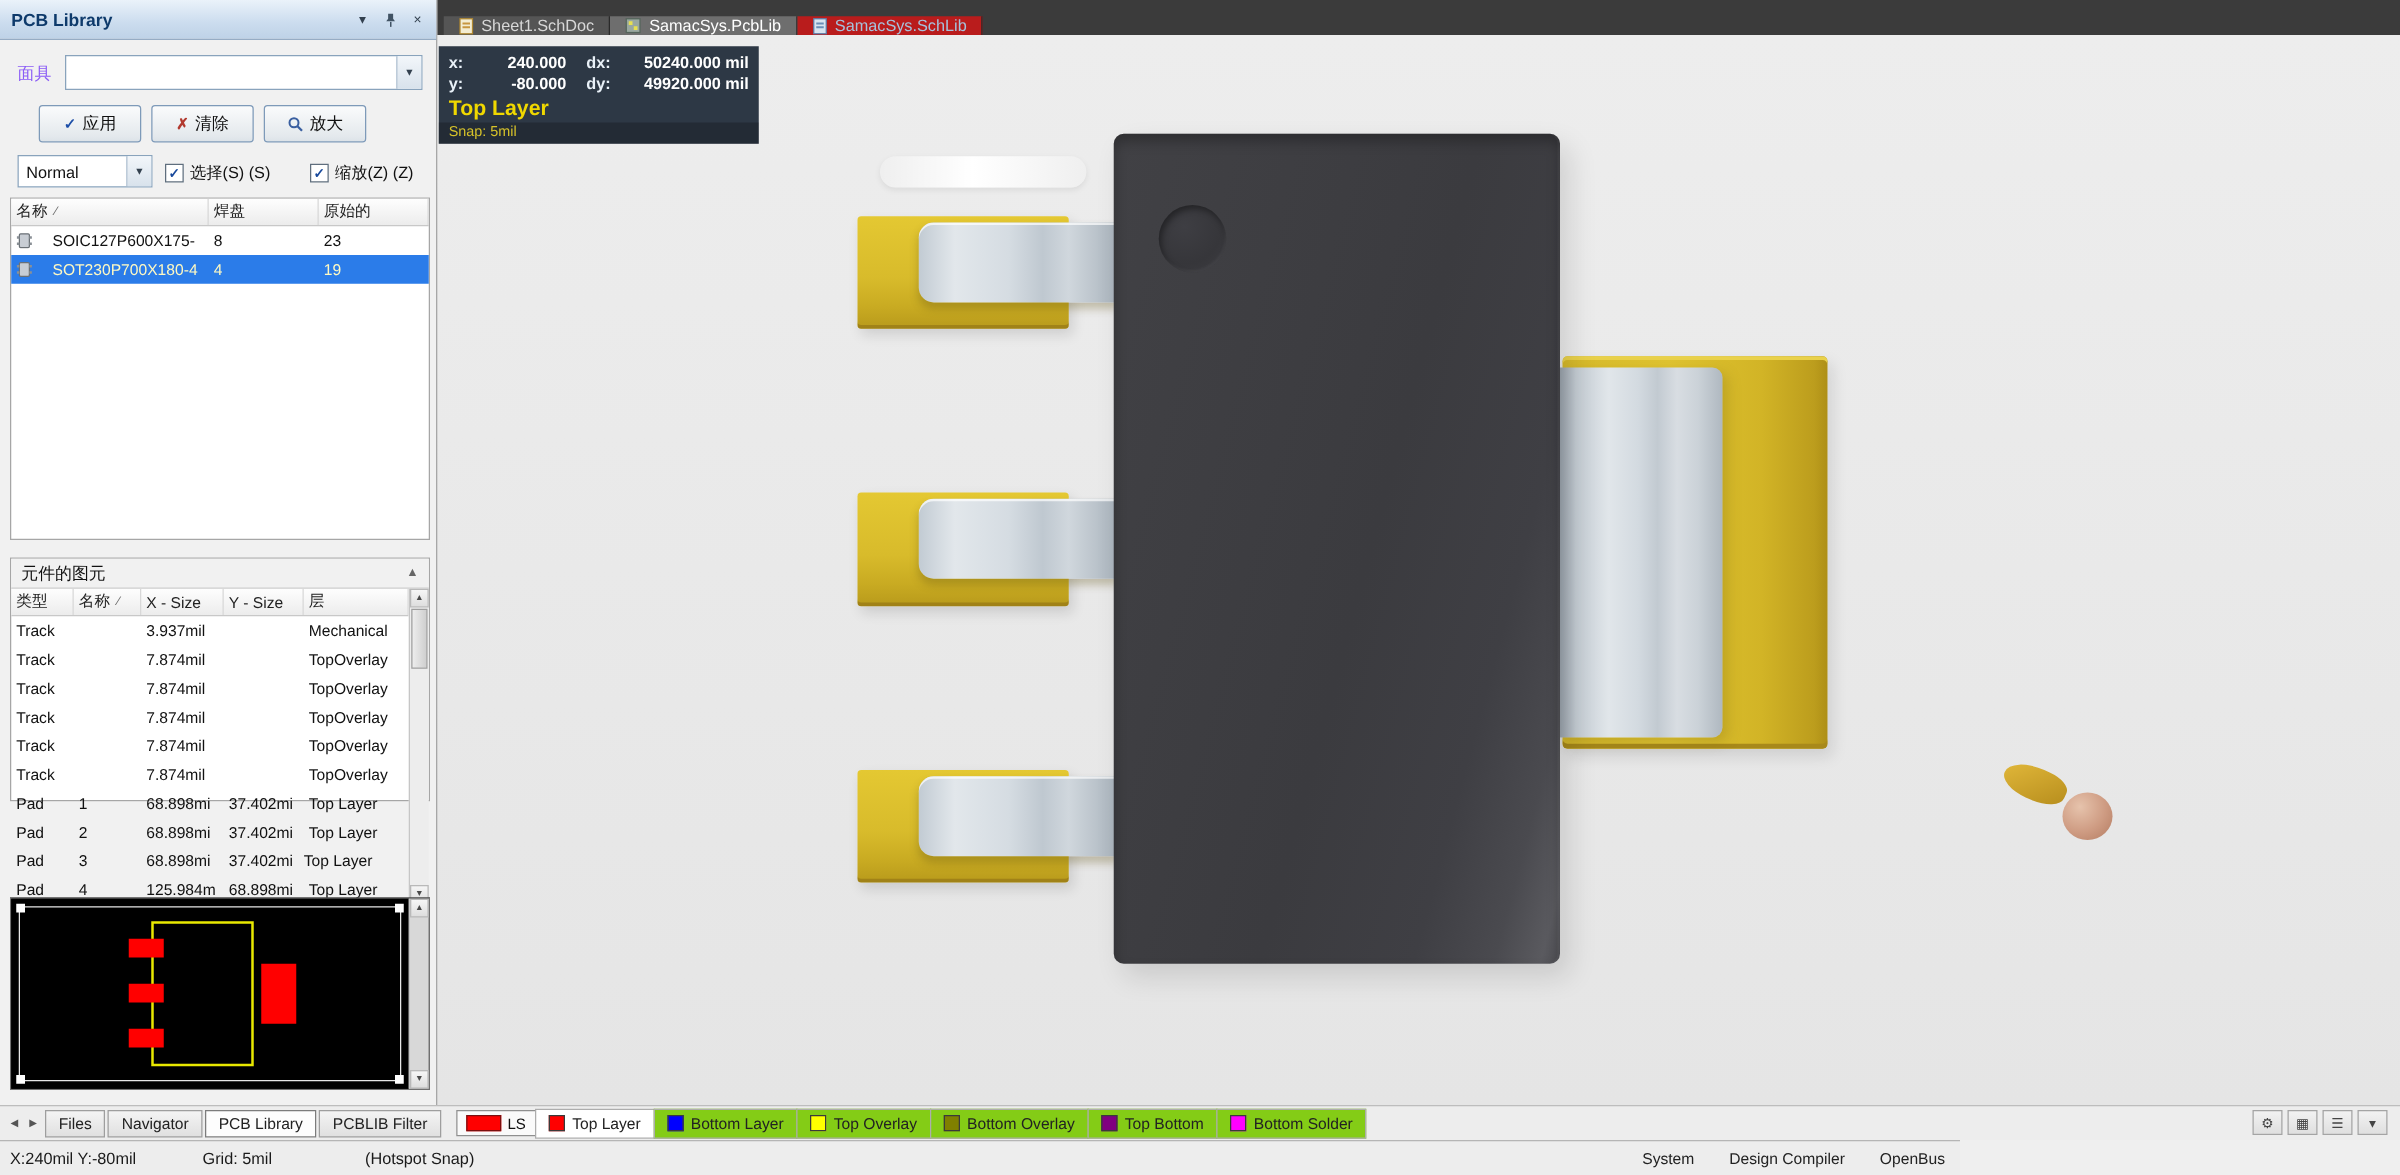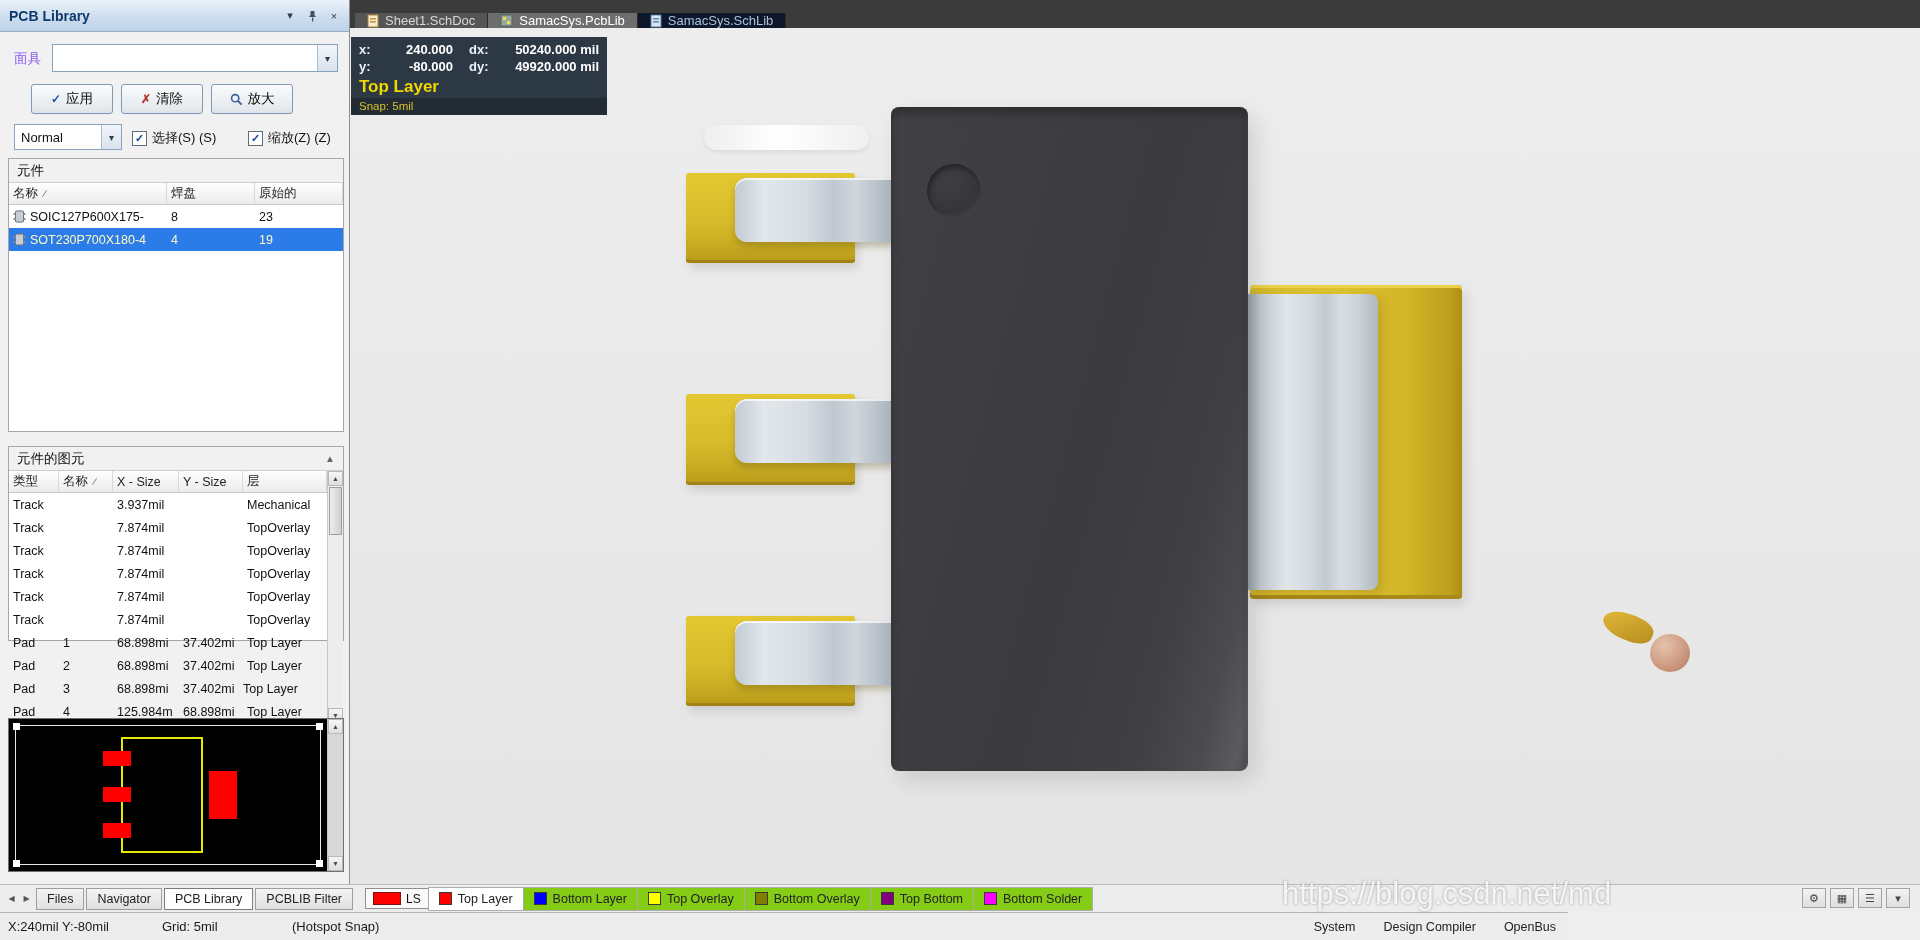--- a/index.html
+++ b/index.html
@@ -26,21 +26,21 @@
   .cbx{width:15px;height:15px;background:#FFF;border:1px solid #5F6E7D;display:flex;align-items:center;justify-content:center;
     font-size:11px;font-weight:bold;color:#17489B}
 
   
   .gbox{position:absolute;left:8px;width:336px;background:#FFF;border:1px solid #A6A6A6}
   .gtitle{height:24px;line-height:23px;padding:0 8px;background:#F1F1F1;border-bottom:1px solid #CDCDCD;font-size:13.5px;color:#111;
     display:flex;justify-content:space-between;align-items:center}
   .ghead{display:flex;height:22px;background:linear-gradient(180deg,#FEFEFE,#ECECEC);border-bottom:1px solid #C8C8C8;font-size:12.5px;color:#222}
   .gh{display:flex;align-items:center;gap:6px;padding:0 4px;border-right:1px solid #D8D8D8;overflow:hidden;white-space:nowrap}
   .grow{display:flex;height:23px;align-items:center;font-size:12.5px;color:#111}
-  .gc{padding:4px 4px;white-space:nowrap;overflow:hidden;height:100%;display:flex;align-items:center;gap:4px}
+  .gc{padding:4px 4px;white-space:nowrap;overflow:hidden;height:100%;display:flex;align-items:center;gap:16px}
   .grow.sel{background:#2B7CE9;color:#fef9c3}
   .sortg{font-size:10px;color:#666}
   .c-name{width:158px}.c-pads{width:88px}.c-prim{flex:1}
   .p-type{width:50px}.p-nm{width:54px}.p-x{width:66px}.p-y{width:64px}.p-layer{flex:1}
   .pg-body{display:flex;height:252px}
   .pg-main{flex:1;overflow:hidden}
 
   .vsb{width:16px;background:#EDEDED;border-left:1px solid #C6C6C6;position:relative;flex:0 0 16px}
   .vsb .sa{position:absolute;left:0;right:0;height:15px;display:flex;align-items:center;justify-content:center;font-size:7px;color:#4A4A4A;
     background:linear-gradient(180deg,#F6F6F6,#DEDEDE);border:1px solid #B9B9B9}
@@ -52,21 +52,21 @@
   .pv-canvas{position:relative;flex:1;background:#000;overflow:hidden}
   .pv-frame{position:absolute;left:6px;top:6px;right:6px;bottom:6px;border:1px solid #E6E6E6}
   .pv-corner{position:absolute;width:7px;height:7px;background:#FFF}
   .pv-silk{position:absolute;left:112px;top:18px;width:82px;height:116px;border:2px solid #E8E800}
   .pv-pad{position:absolute;background:#FF0000}
 
   
   .doctabs{position:absolute;left:350px;top:0;width:1570px;height:28px;background:#3B3B3B;display:flex;align-items:flex-end;padding-left:5px}
   .dtab{display:flex;align-items:center;gap:6px;padding:0 12px;font-size:13px;border-right:1px solid #2A2A2A;color:#D8D8D8;background:#555}
   .dtab.active{background:#6E6E6E;color:#FFF}
-  .dtab.dim{background:#0f172a;color:#A6C2DC}
+  .dtab.dim{background:#b91c1c;color:#A6C2DC}
 
   
   .viewport{position:absolute;left:350px;top:28px;width:1570px;height:856px;background:linear-gradient(180deg,#EDEDED,#E5E5E5);overflow:hidden}
   .hud{position:absolute;left:1px;top:9px;width:256px;background:rgba(28,40,54,0.92);color:#E9F1F8;font-size:13px;font-weight:bold;padding:4px 0 0 0}
   .hud-row{display:flex;line-height:17px;padding:0 8px}
   .hud-l1{width:22px}.hud-v1{width:72px;text-align:right;color:#FFF}
   .hud-l2{width:30px;margin-left:16px}.hud-v2{flex:1;text-align:right;color:#FFF}
   .hud-layer{font-size:17px;line-height:23px;color:#F0D800;padding:0 8px}
   .hud-snap{font-size:11.5px;line-height:17px;color:#D6C22A;background:rgba(0,0,0,0.22);padding:0 8px;font-weight:normal}
 
@@ -165,23 +165,20 @@
     <label class="cb" style="left:132px;top:129px">
       <span class="cbx">✓</span>
       <span>选择(S) (S)</span>
     </label>
     <label class="cb" style="left:248px;top:129px">
       <span class="cbx">✓</span>
       <span>缩放(Z) (Z)</span>
     </label>
 
     <div class="gbox" style="top:158px;height:274px">
-      <div class="gtitle">
-        <span>元件</span>
-      </div>
       <div class="ghead">
         <div class="gh c-name">
           <span>名称</span>
           <span class="sortg">∕</span>
         </div>
         <div class="gh c-pads">
             <span>焊盘</span>
           </div>
         <div class="gh c-prim">
             <span>原始的</span>
@@ -477,14 +474,13 @@
     <span class="st" style="left:8px">X:240mil Y:-80mil</span>
     <span class="st" style="left:162px">Grid: 5mil</span>
     <span class="st" style="left:292px">(Hotspot Snap)</span>
     <div class="st-panels">
       <span>System</span>
       <span>Design Compiler</span>
       <span>OpenBus</span>
     </div>
   </div>
 
-  <div class="watermark">https://blog.csdn.net/md</div>
 </div>
 
 </body></html>

